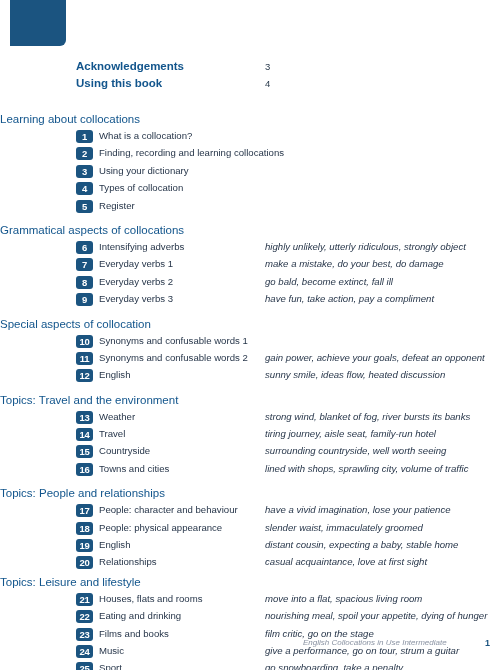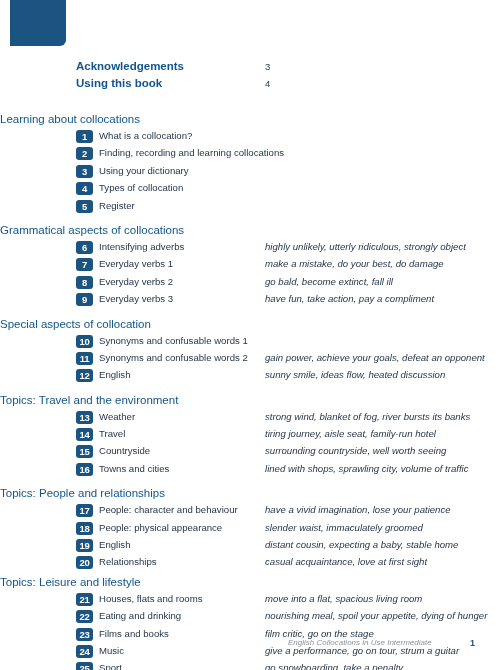--- a/index.html
+++ b/index.html
@@ -113,21 +113,21 @@
     left: 265px;
     top: 1px;
     font-size: 9.6px;
     font-style: italic;
     color: #27364a;
     white-space: nowrap;
   }
   
   .footer {
     position: absolute;
-    left: 0;
+    left: 15px;
     top: 638px;
     width: 408px;
     height: 14px;
   }
   .footer-title {
     position: absolute;
     left: 288px;
     top: 0;
     font-size: 8px;
     font-style: italic;

